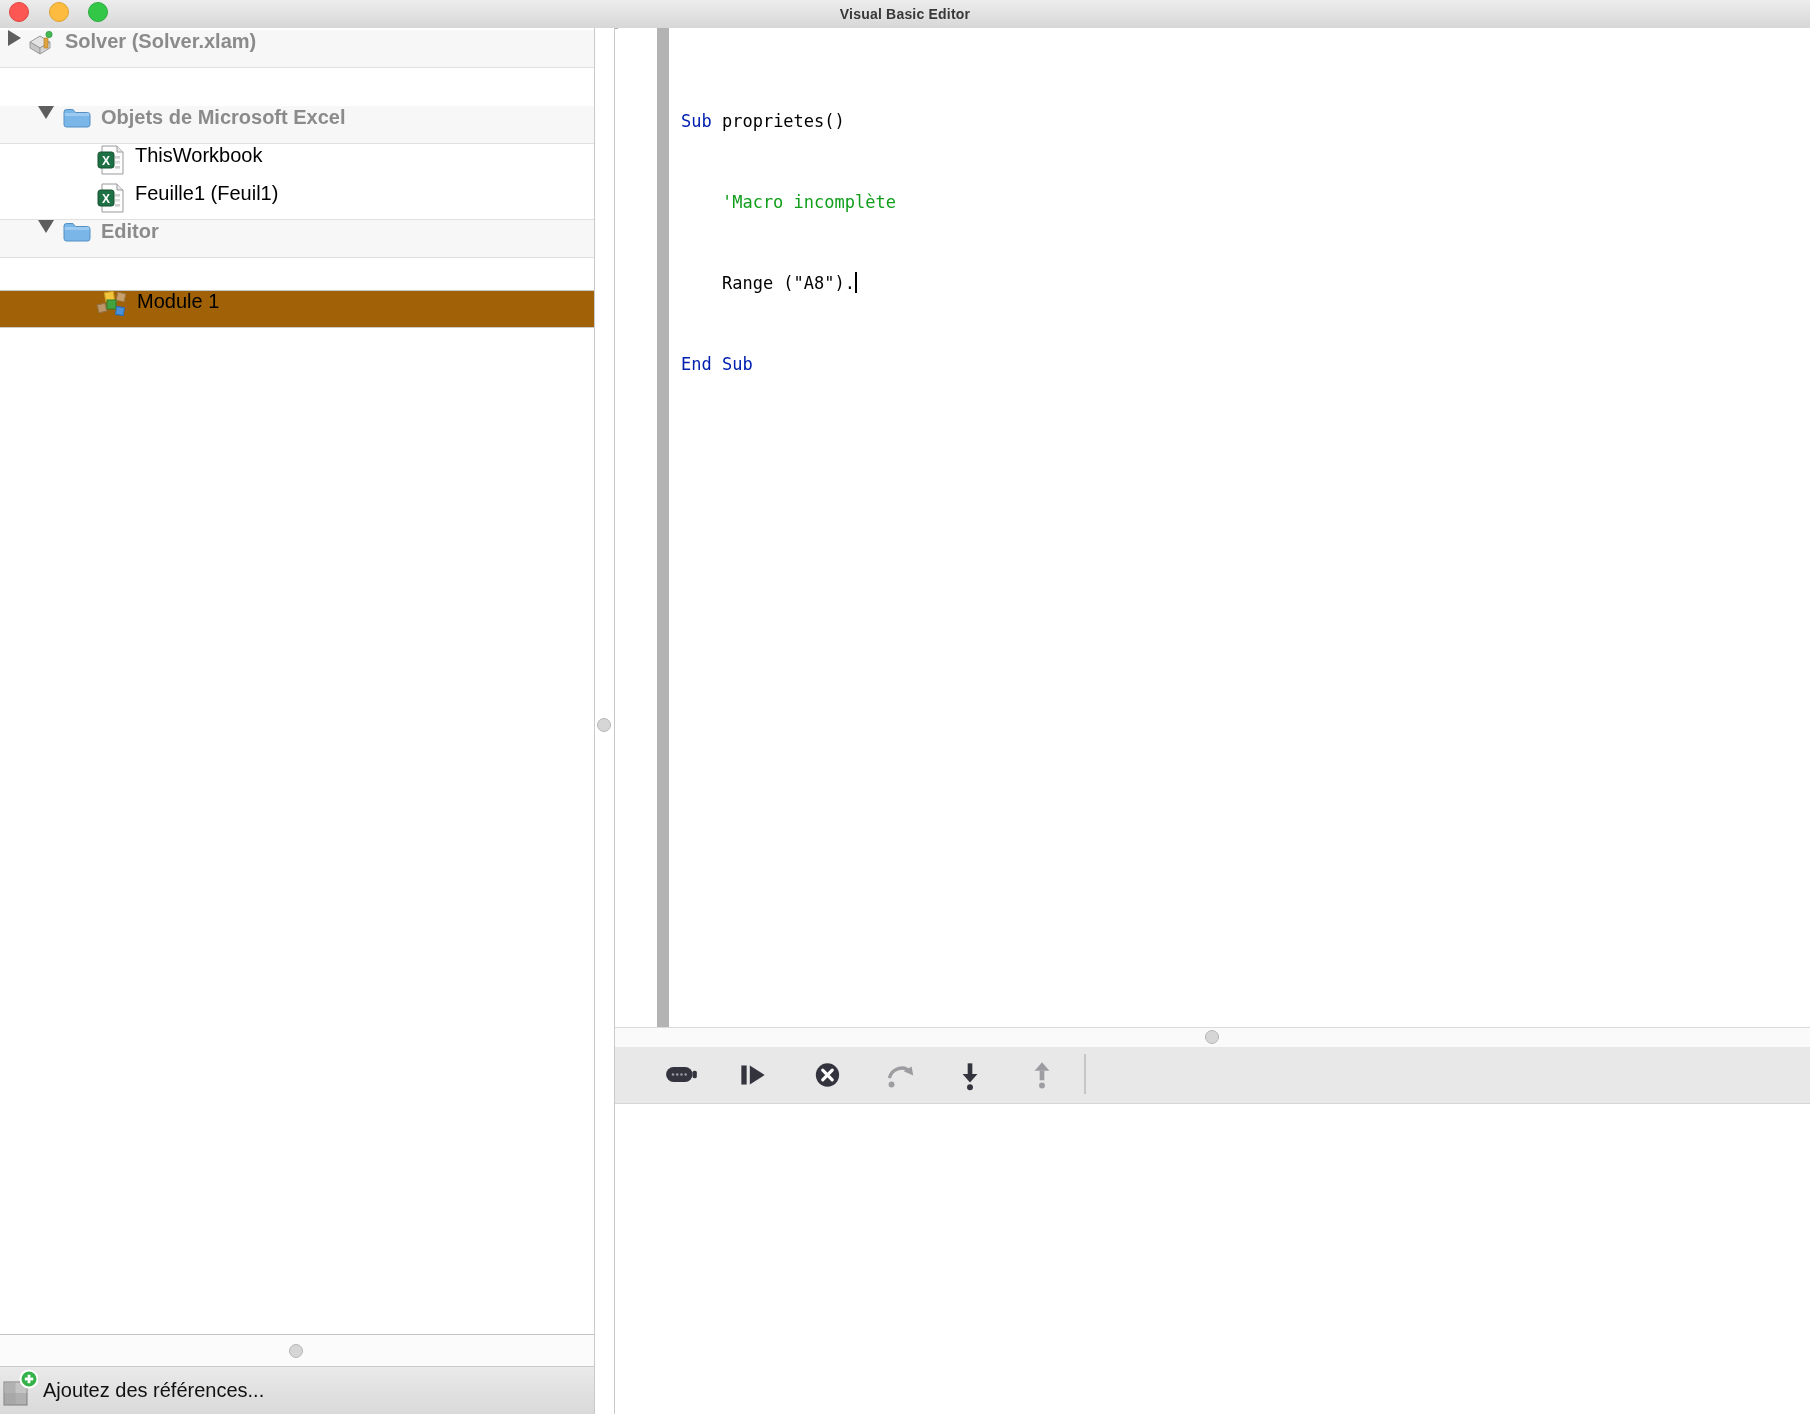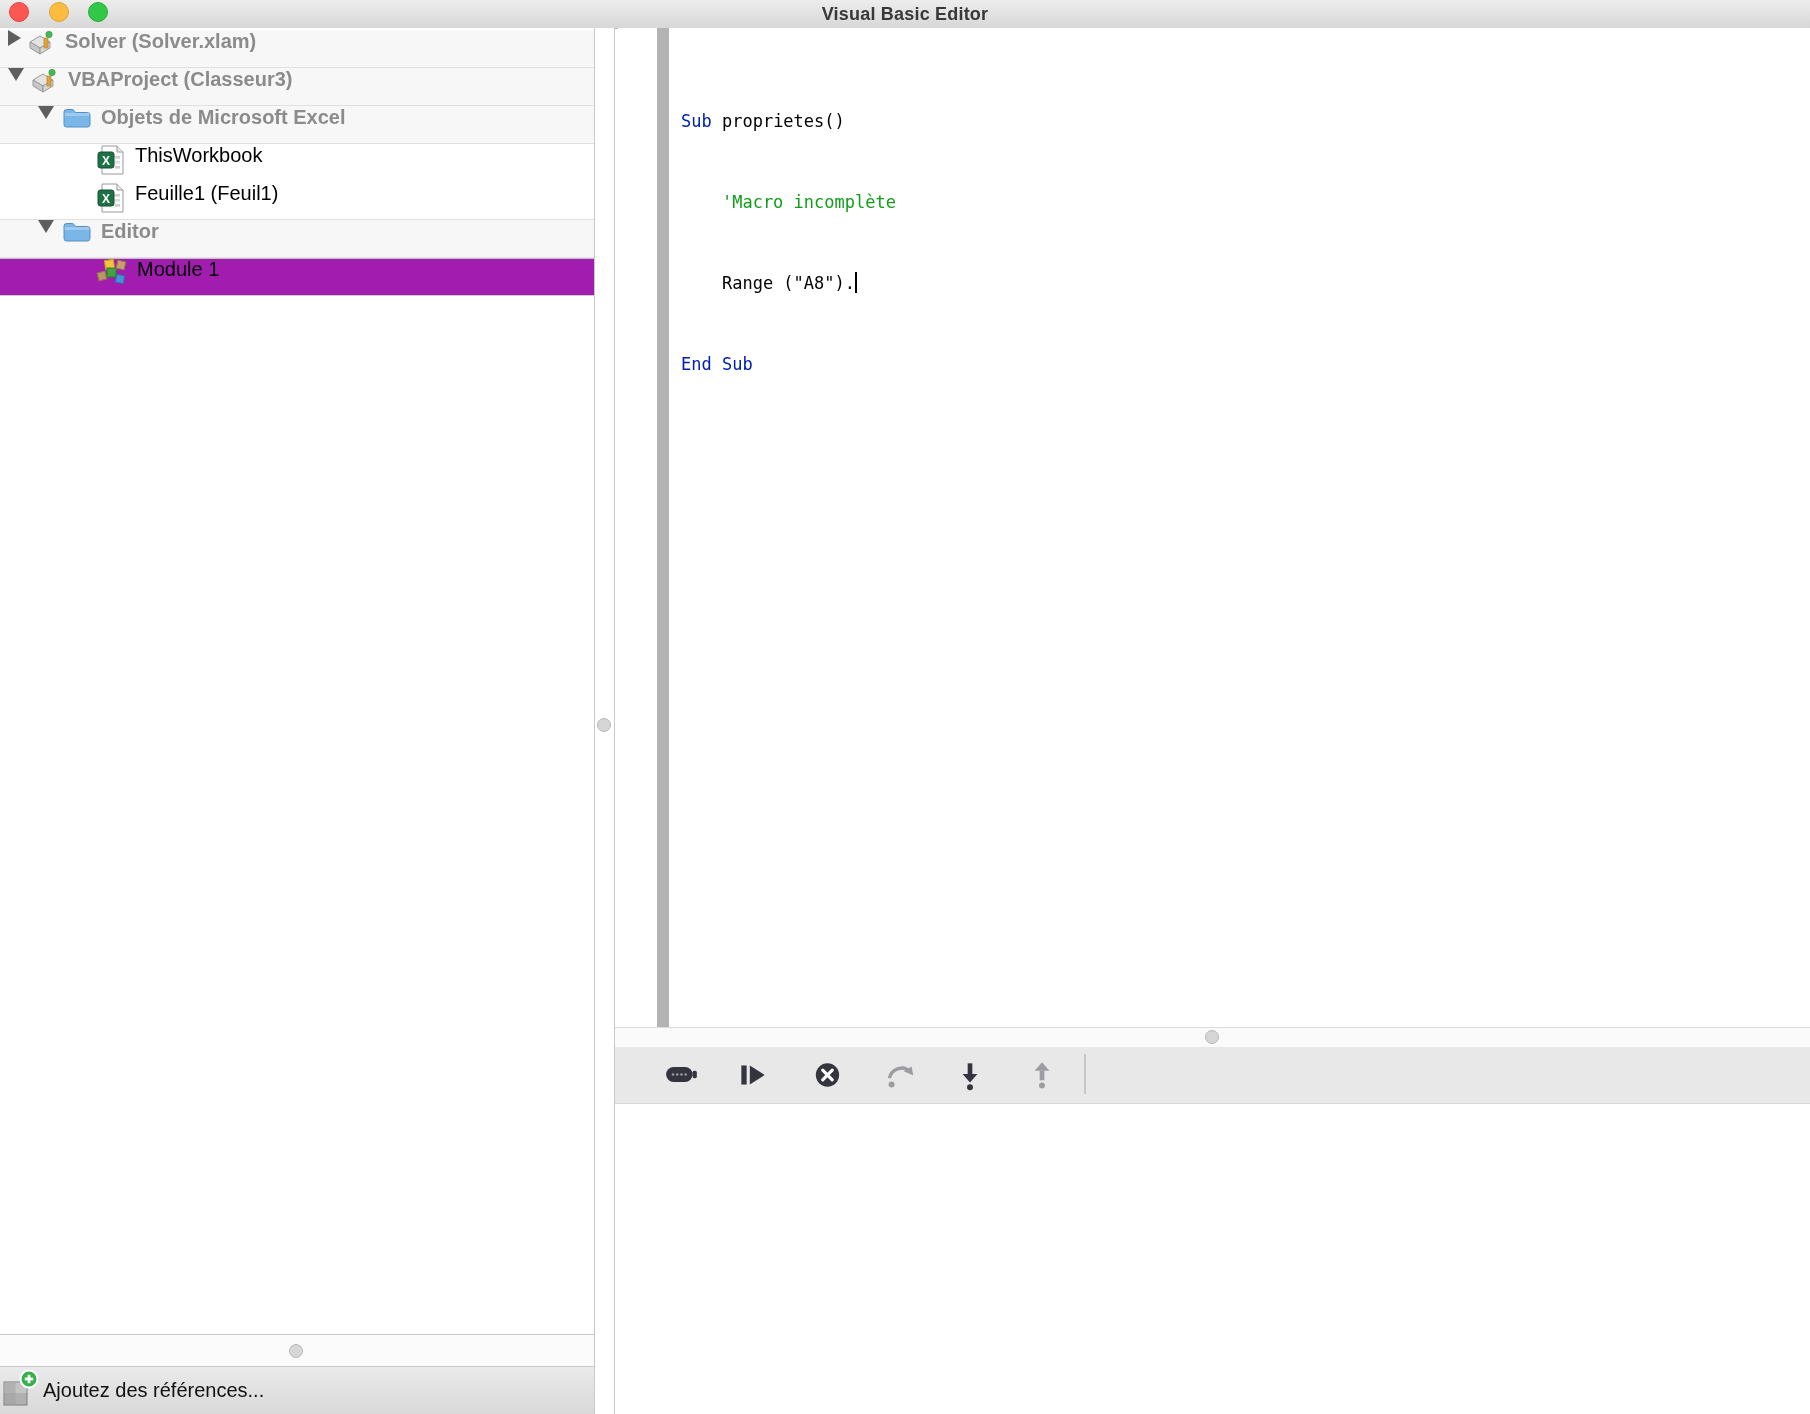--- a/index.html
+++ b/index.html
@@ -2,34 +2,34 @@
 <html><head>
 <meta charset="utf-8">
 <style>
   html,body{margin:0;padding:0;background:#fff;font-family:"Liberation Sans",sans-serif;}
   #app{position:relative;width:1810px;height:1414px;background:#fff;overflow:hidden;}
 
   
   .titlebar{position:absolute;left:0;top:0;width:1810px;height:28px;
     background:linear-gradient(#ededed,#d7d7d7);border-bottom:1px solid #b2b2b2;
     display:flex;align-items:center;justify-content:center;}
-  .titlebar .title{font-size:18px;font-weight:bold;color:#383838;letter-spacing:.2px;}
+  .titlebar .title{font-size:14px;font-weight:bold;color:#383838;letter-spacing:.2px;}
   .tl{position:absolute;top:2px;width:20px;height:20px;border-radius:50%;box-sizing:border-box;}
   .tl-red{left:9px;background:#fc5753;border:1px solid #e04640;}
   .tl-yellow{left:49px;background:#fdbc40;border:1px solid #dfa333;}
   .tl-green{left:88px;background:#33c748;border:1px solid #2aab3d;}
 
   
   .sidebar{position:absolute;left:0;top:28px;width:594px;height:1306px;background:#fff;}
   .tree-row{position:absolute;left:0;width:594px;height:38px;display:flex;align-items:flex-start;
     font-size:20px;color:#000;box-sizing:border-box;}
   .tree-row.sep{border-bottom:1px solid #e0e0e0;}
   .tree-row.group{background:#f7f7f7;}
   .tree-row.group .label{color:#8b8b8b;font-weight:bold;}
-  .tree-row.selected{background:#a21caf;box-shadow:inset 0 1px 0 #c6c6c6, inset 0 -1px 0 #cccccc;}
+  .tree-row.selected{background:#a16207;box-shadow:inset 0 1px 0 #c6c6c6, inset 0 -1px 0 #cccccc;margin-top:32px;}
   .tri{width:0;height:0;flex:none;}
   .tri-right{border-left:13px solid #5e5e5e;border-top:8px solid transparent;border-bottom:8px solid transparent;}
   .tri-down{border-top:13px solid #5e5e5e;border-left:8px solid transparent;border-right:8px solid transparent;}
   .lvl0 .tri{margin-left:8px;}
   .lvl1 .tri{margin-left:38px;}
   .ticon{flex:none;display:flex;align-items:center;justify-content:center;}
   .lvl0 .ticon{margin-left:5px;}
   .lvl1 .ticon{margin-left:8px;}
   .lvl2 .ticon{margin-left:96px;}
   .label{margin-left:9px;white-space:nowrap;}
@@ -94,33 +94,20 @@
           <path d="M14 6 L24 12 14 18 4 12 Z" fill="#e3e3e3" stroke="#9b9b9b"></path>
           <path d="M4 12 L14 18 14 24 4 18 Z" fill="#c7c7c7" stroke="#9b9b9b"></path>
           <path d="M24 12 L14 18 14 24 24 18 Z" fill="#d5d5d5" stroke="#9b9b9b"></path>
           <rect x="18" y="8" width="4" height="10" fill="#e0a23e" stroke="#b27f22" stroke-width="0.6"></rect>
           <circle cx="23" cy="4.5" r="3.2" fill="#45b854" stroke="#2e9440" stroke-width="0.6"></circle>
         </svg>
       </span>
       <span class="label">Solver (Solver.xlam)</span>
     </div>
 
-    <div class="tree-row lvl0 group sep" style="top:40px">
-      <span class="tri tri-down"></span>
-      <span class="ticon">
-        <svg width="30" height="28" viewBox="0 0 30 28">
-          <path d="M14 6 L24 12 14 18 4 12 Z" fill="#e3e3e3" stroke="#9b9b9b"></path>
-          <path d="M4 12 L14 18 14 24 4 18 Z" fill="#c7c7c7" stroke="#9b9b9b"></path>
-          <path d="M24 12 L14 18 14 24 24 18 Z" fill="#d5d5d5" stroke="#9b9b9b"></path>
-          <rect x="18" y="8" width="4" height="10" fill="#e0a23e" stroke="#b27f22" stroke-width="0.6"></rect>
-          <circle cx="23" cy="4.5" r="3.2" fill="#45b854" stroke="#2e9440" stroke-width="0.6"></circle>
-        </svg>
-      </span>
-      <span class="label">VBAProject (Classeur3)</span>
-    </div>
 
     <div class="tree-row lvl1 group sep" style="top:78px">
       <span class="tri tri-down"></span>
       <span class="ticon">
         <svg width="30" height="24" viewBox="0 0 30 24">
           <path d="M2 6 Q2 3.5 4.5 3.5 L11 3.5 L13.5 6.5 L25.5 6.5 Q28 6.5 28 9 L28 18.5 Q28 21 25.5 21 L4.5 21 Q2 21 2 18.5 Z" fill="#7ab6e8" stroke="#5590c4"></path>
           <path d="M2.8 7 L27.2 7 L27.2 10 L2.8 10 Z" fill="#9ccaf0"></path>
         </svg>
       </span>
       <span class="label">Objets de Microsoft Excel</span>

